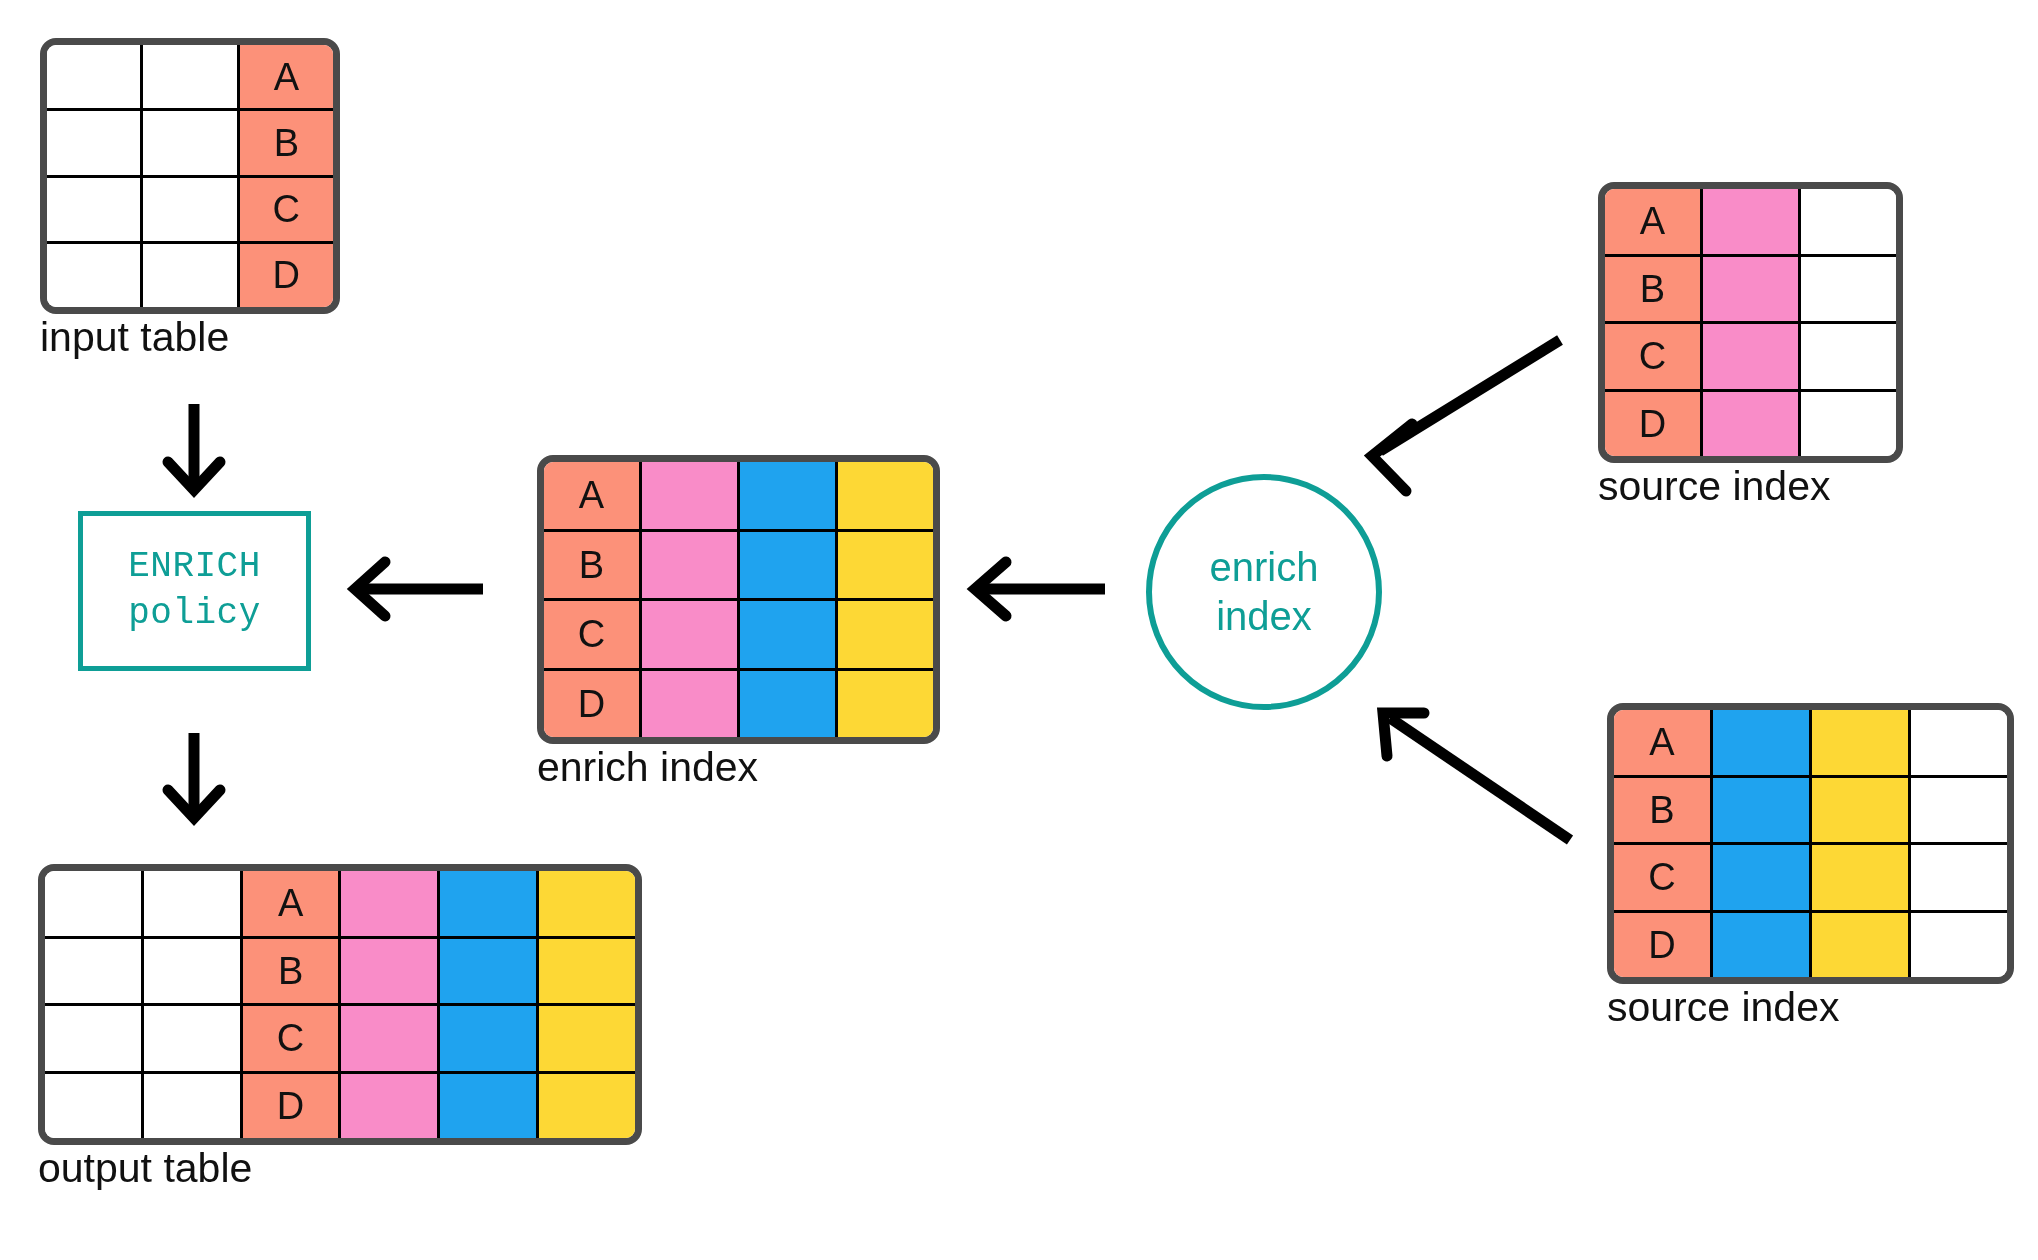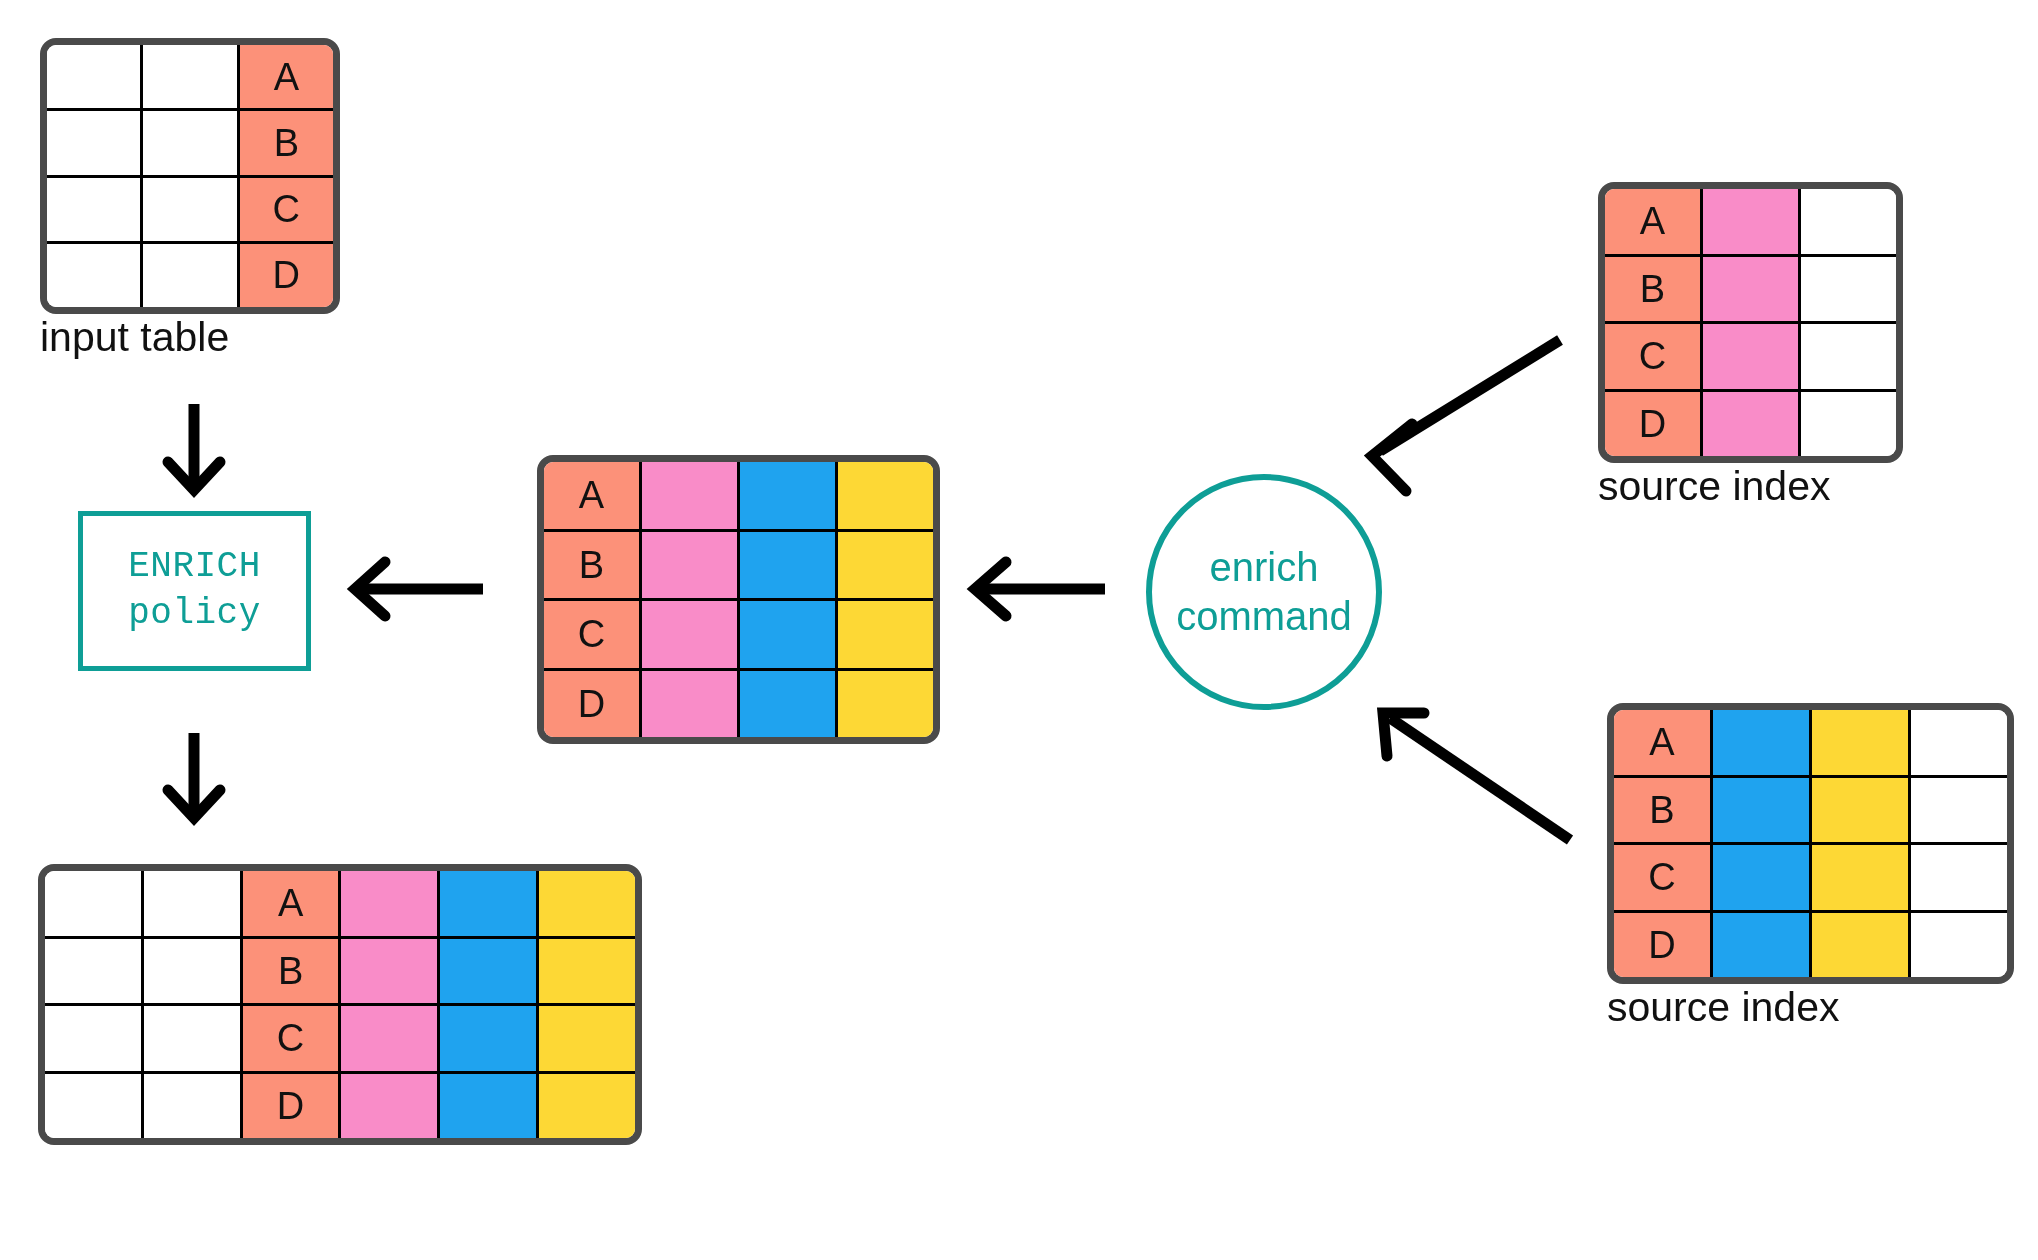--- a/index.html
+++ b/index.html
@@ -187,25 +187,26 @@
         </div>
         <div class="tbl-row">
           <div class="cell c-salmon" style="flex: 1 1 0px;">
             <span class="cell-label">D</span>
           </div>
           <div class="cell c-pink" style="flex: 1 1 0px;"></div>
           <div class="cell c-blue" style="flex: 1 1 0px;"></div>
           <div class="cell c-yellow" style="flex: 1 1 0px;"></div>
         </div>
       </div>
+    <div class="caption">enrich index</div>
   </div>
 
   <div class="policy-circle" style="left:1146px; top:474px; width:236px; height:236px;">
     <div class="policy-line">enrich</div>
-    <div class="policy-line">command</div>
+    <div class="policy-line">index</div>
   </div>
 
   <div class="tbl-block" style="left:1598px; top:182px;">
     <div class="tbl" id="source-index-top" style="width:305px; height:281px;">
         <div class="tbl-row">
           <div class="cell c-salmon" style="flex: 1 1 0px;">
             <span class="cell-label">A</span>
           </div>
           <div class="cell c-pink" style="flex: 1 1 0px;"></div>
           <div class="cell c-white" style="flex: 1 1 0px;"></div>
@@ -309,20 +310,21 @@
           <div class="cell c-white" style="flex: 1 1 0px;"></div>
           <div class="cell c-white" style="flex: 1 1 0px;"></div>
           <div class="cell c-salmon" style="flex: 1 1 0px;">
             <span class="cell-label">D</span>
           </div>
           <div class="cell c-pink" style="flex: 1 1 0px;"></div>
           <div class="cell c-blue" style="flex: 1 1 0px;"></div>
           <div class="cell c-yellow" style="flex: 1 1 0px;"></div>
         </div>
       </div>
+    <div class="caption">output table</div>
   </div>
 
   <svg class="arrow-svg" style="left:0; top:0;" width="2038" height="1260" viewBox="0 0 2038 1260">
     <g stroke="#000000" stroke-width="11" fill="none" stroke-linecap="butt" stroke-linejoin="miter">
       <line x1="194" y1="404" x2="194" y2="484"></line>
       <polyline points="168,462 194,490 220,462" stroke-linecap="round"></polyline>
     </g>
   </svg>
 
   <svg class="arrow-svg" style="left:0; top:0;" width="2038" height="1260" viewBox="0 0 2038 1260">

